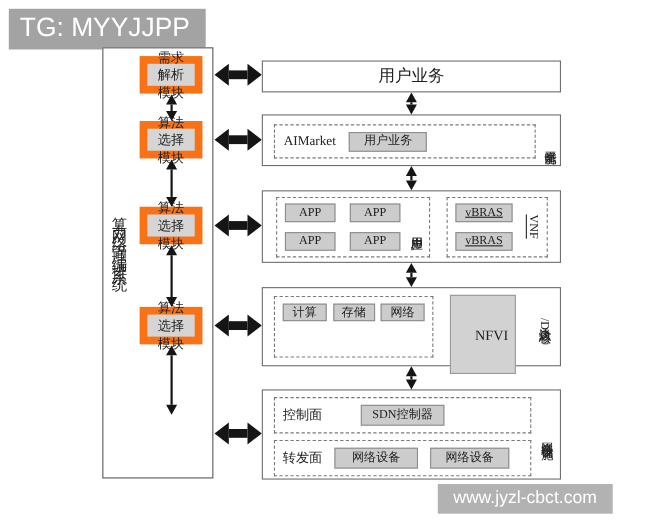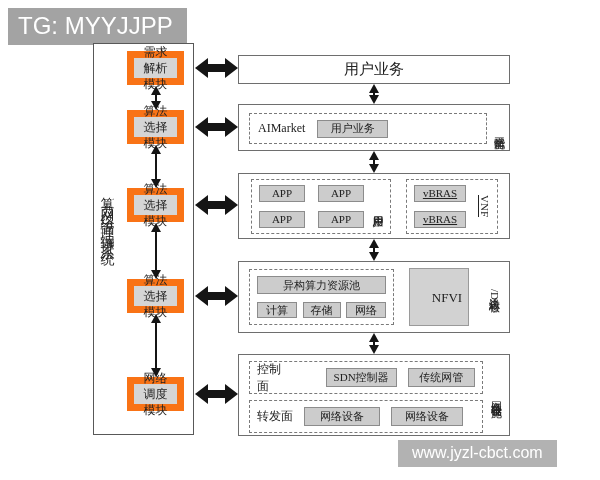--- a/index.html
+++ b/index.html
@@ -52,21 +52,20 @@
 
   <div class="abs tag" style="left:8px;top:8px;">TG: MYYJJPP</div>
 
   <div class="abs leftbox" style="left:93px;top:43px;width:101px;height:392px;"></div>
   <div class="abs vtext" style="left:97px;top:110px;width:20px;height:212px;font-size:14px;letter-spacing:6px;">算力网络管理编排系统</div>
 
   <div class="abs module" style="left:127px;top:51px;width:57px;height:34px;">需求解析模块</div>
   <div class="abs module" style="left:127px;top:110px;width:57px;height:34px;">算法选择模块</div>
   <div class="abs module" style="left:127px;top:188px;width:57px;height:34px;">算法选择模块</div>
   <div class="abs module" style="left:127px;top:279px;width:57px;height:34px;">算法选择模块</div>
-  <div class="abs module" style="left:127px;top:377px;width:57px;height:34px;">网络调度模块</div>
 
   <div class="abs varrow" style="left:150px;top:86px;height:24px;">
       <span class="vt"></span>
       <span class="vline"></span>
       <span class="vb"></span>
     </div>
   <div class="abs varrow" style="left:150px;top:145px;height:43px;">
       <span class="vt"></span>
       <span class="vline"></span>
       <span class="vb"></span>
@@ -132,36 +131,34 @@
       <span style="display:flex;flex-direction:column;gap:9px;">
         <span class="item" style="width:52px;height:17px;">vBRAS</span>
         <span class="item" style="width:52px;height:17px;">vBRAS</span>
       </span>
       <span class="vtext" style="font-size:11px;height:100%;">VNF</span>
     </div>
   </div>
 
   <div class="abs outline" style="left:238px;top:261px;width:272px;height:72px;">
     <div class="dashed abs" style="left:10px;top:7px;width:145px;height:56px;padding:6px 7px;display:flex;flex-direction:column;justify-content:space-between;">
-      <span class="item" style="height:18px;">异构算力资源池</span>
       <span style="display:flex;justify-content:space-between;">
         <span class="item" style="width:40px;height:16px;">计算</span>
         <span class="item" style="width:38px;height:16px;">存储</span>
         <span class="item" style="width:40px;height:16px;">网络</span>
       </span>
     </div>
-    <div class="item abs" style="left:170px;top:6px;width:60px;height:58px;font-size:13px;background:#d2d2d2;border-color:#9a9a9a;padding-left:16px;">NFVI</div>
+    <div class="item abs" style="left:170px;top:6px;width:60px;height:72px;font-size:13px;background:#d2d2d2;border-color:#9a9a9a;padding-left:16px;">NFVI</div>
     <div class="abs vtext" style="left:246px;top:0px;width:18px;height:72px;font-size:11px;">边缘/核心DC</div>
   </div>
 
   <div class="abs outline" style="left:238px;top:354px;width:272px;height:82px;">
     <div class="dashed abs" style="left:10px;top:6px;width:234px;height:33px;display:flex;align-items:center;gap:11px;padding:0 7px;">
       <span class="plain">控制面</span>
       <span class="item" style="width:76px;height:19px;margin-left:24px;">SDN控制器</span>
-      <span class="item" style="width:72px;height:19px;">传统网管</span>
     </div>
     <div class="dashed abs" style="left:10px;top:45px;width:234px;height:33px;display:flex;align-items:center;gap:11px;padding:0 7px;">
       <span class="plain">转发面</span>
       <span class="item" style="width:76px;height:19px;">网络设备</span>
       <span class="item" style="width:72px;height:19px;">网络设备</span>
     </div>
     <div class="abs vtext" style="left:248px;top:0px;width:18px;height:82px;font-size:11px;letter-spacing:1px;">网络基础设施</div>
   </div>
 
   <div class="abs varrow" style="left:368px;top:84px;height:20px;">

